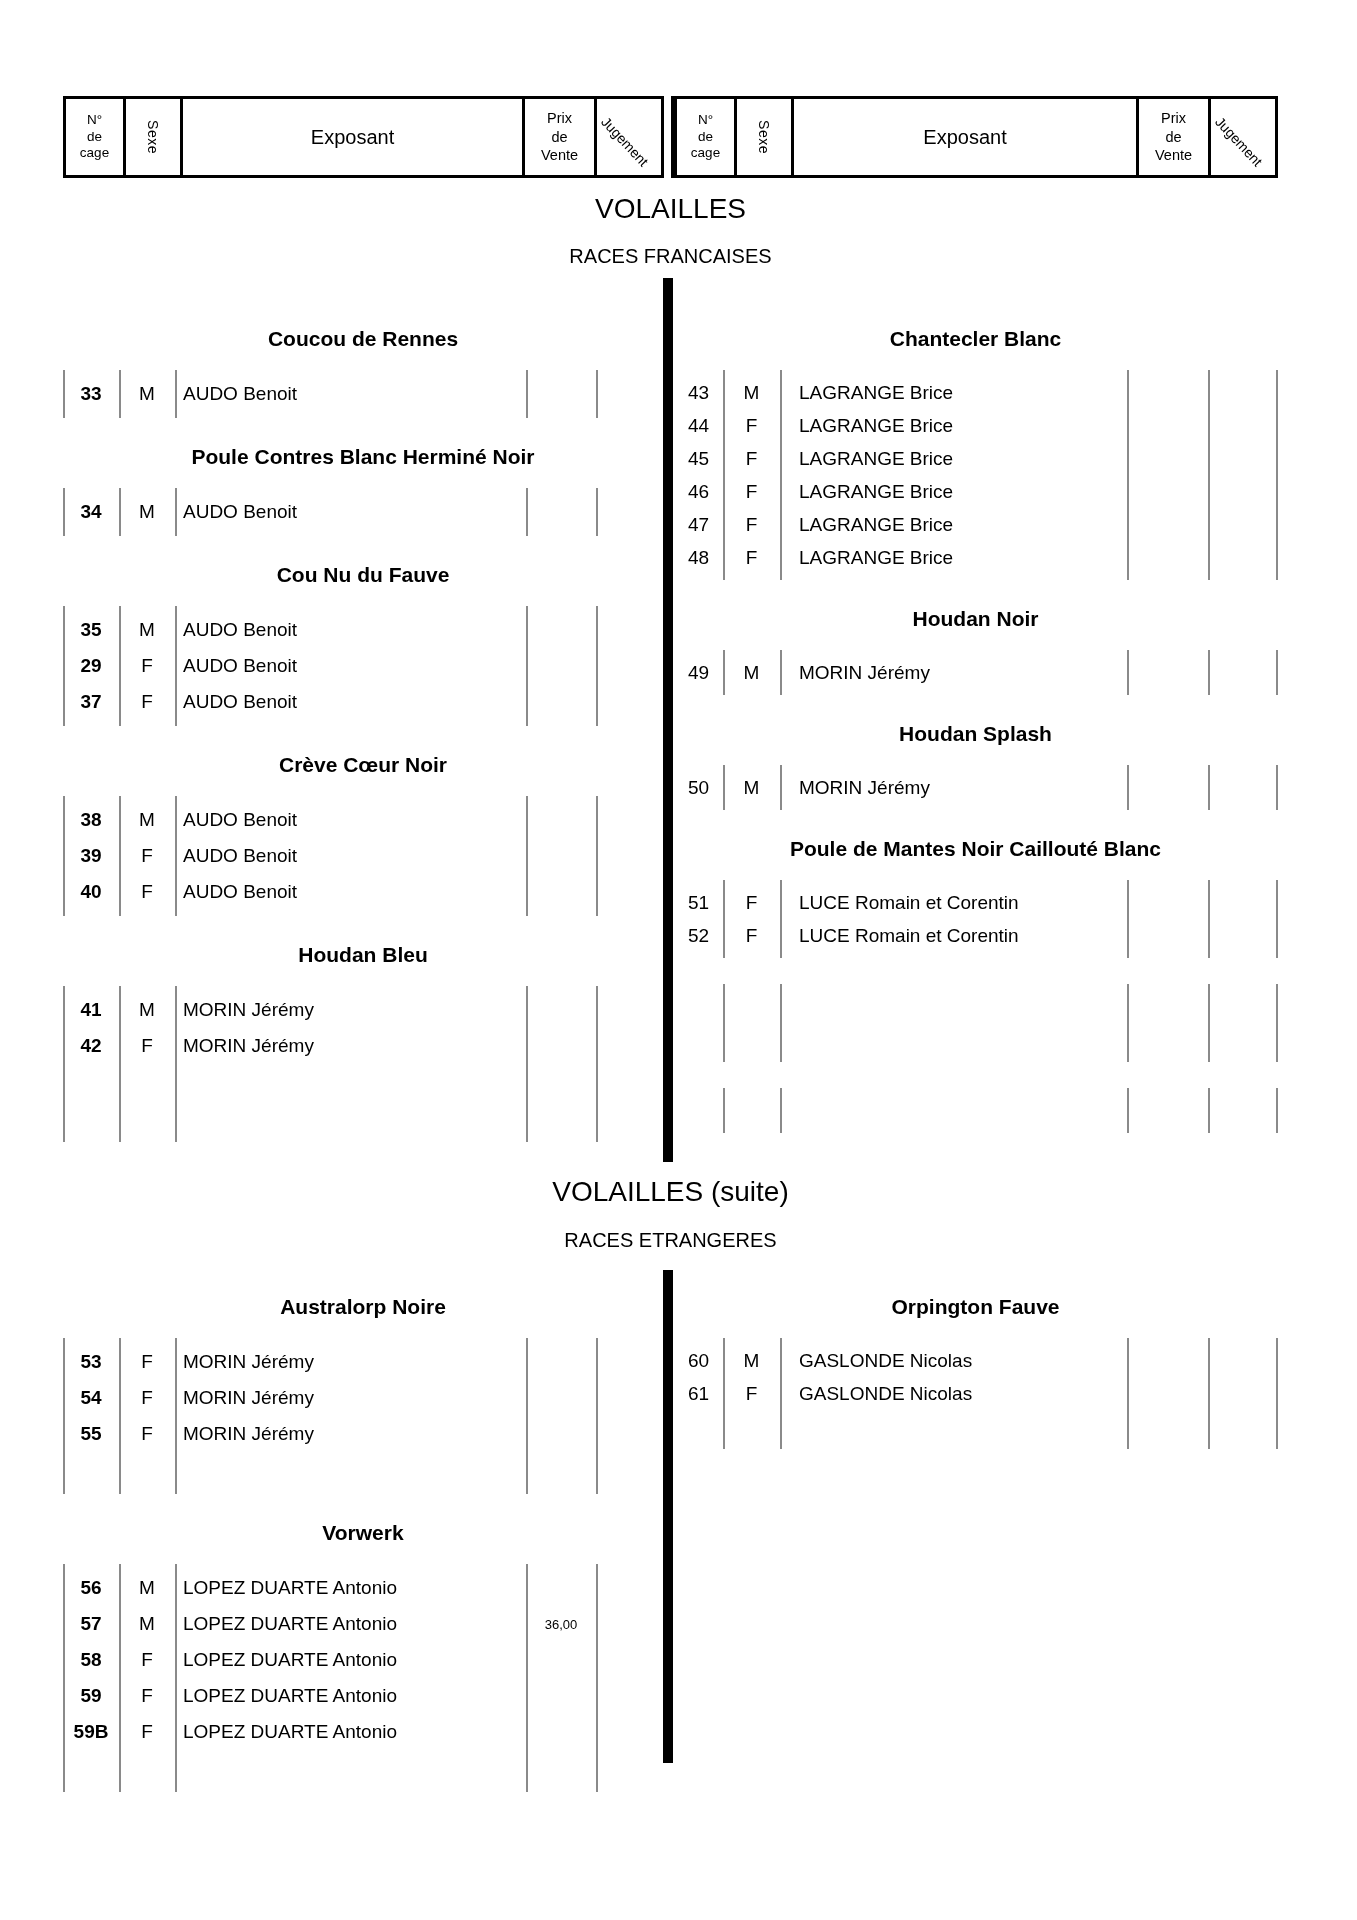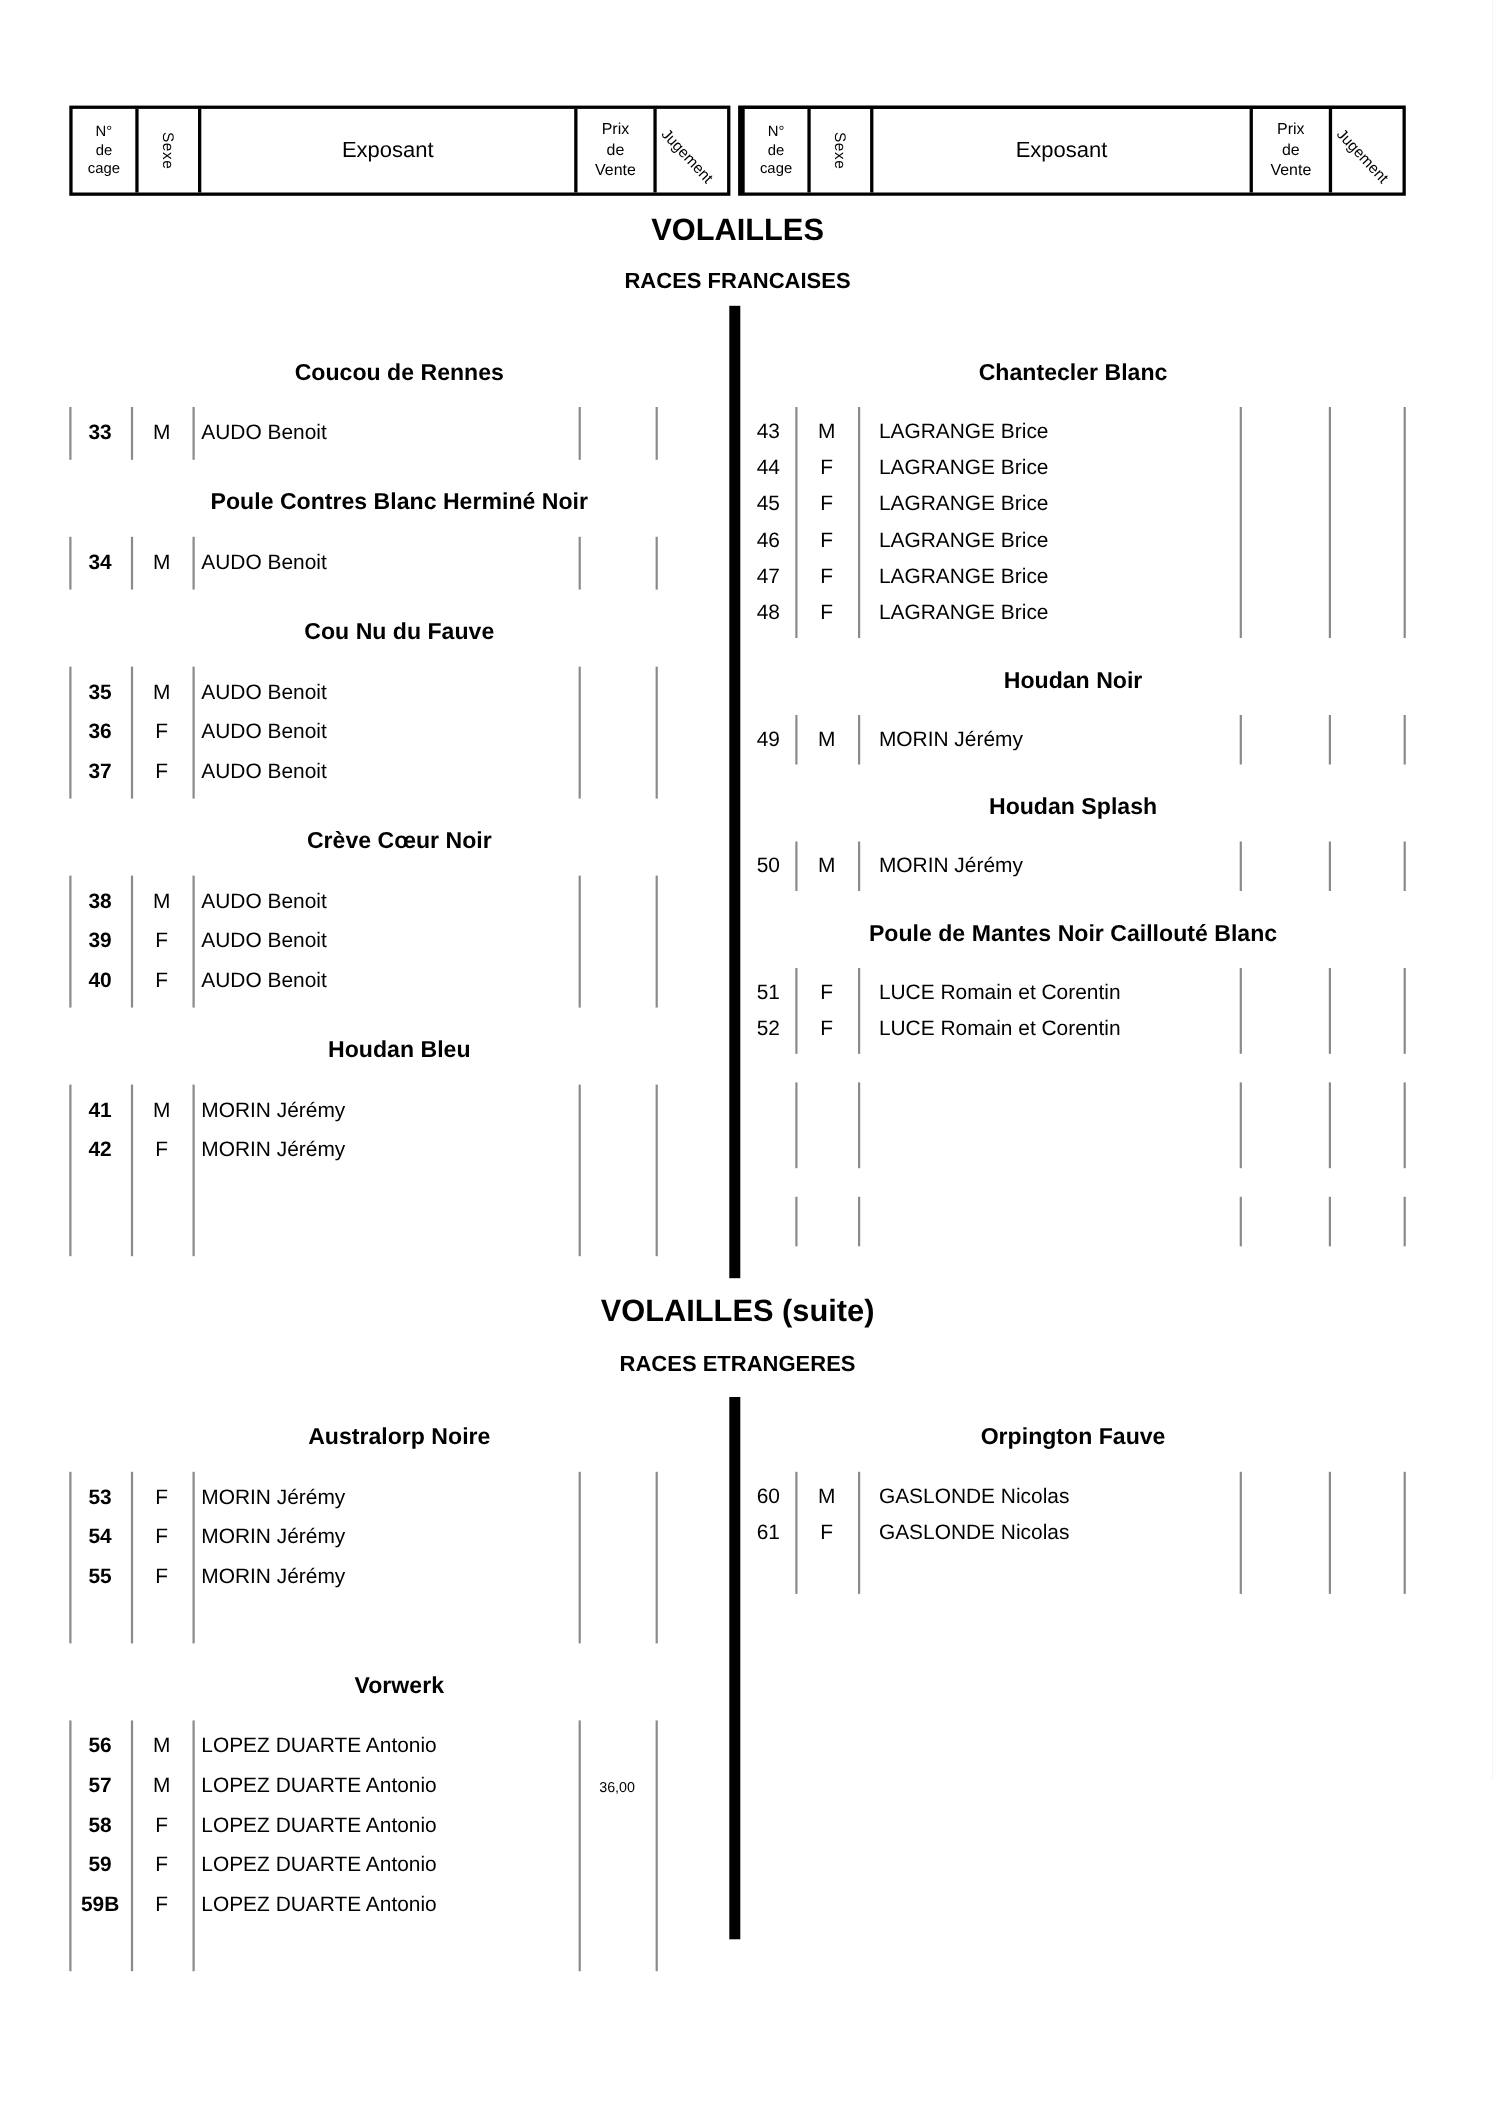--- a/index.html
+++ b/index.html
@@ -28,21 +28,21 @@
   .hc-exp  { flex:1; font-size:20px; }
   .hc-prix { width:72px; font-size:14.5px; line-height:1.3; }
   .hc-jug  { width:67px; position:relative; overflow:hidden; }
   .rot90 { transform:rotate(90deg); font-size:14px; letter-spacing:.5px; white-space:nowrap; }
   .rot45 {
     position:absolute; left:7px; top:12px; transform-origin:0 50%;
     transform:rotate(47deg); font-size:14px; white-space:nowrap;
   }
 
   
-  .sec-title { position:absolute; left:63px; width:1215px; text-align:center; font-weight:bold; }
+  .sec-title { position:absolute; left:63px; width:1215px; text-align:center; font-weight:normal; }
   #t1  { top:193px;  font-size:28px; }
   #st1 { top:245px;  font-size:20px; }
   #t2  { top:1176px; font-size:28px; }
   #st2 { top:1229px; font-size:20px; }
 
   
   .section { position:absolute; left:0; width:1357px; }
   #sec1 { top:278px;  height:884px; }
   #sec2 { top:1270px; height:650px; }
   .divider { position:absolute; left:663px; top:0; width:10px; background:#000; }
@@ -183,21 +183,21 @@
             <div class="vline" style="left: 463px;"></div>
             <div class="vline" style="left: 533px;"></div>
             <div class="row">
               <div class="cell cl-cage">35</div>
               <div class="cell cl-sexe">M</div>
               <div class="cell cl-exp">AUDO Benoit</div>
               <div class="cell cl-prix"></div>
               <div class="cell cl-jug"></div>
             </div>
             <div class="row">
-              <div class="cell cl-cage">36</div>
+              <div class="cell cl-cage">29</div>
               <div class="cell cl-sexe">F</div>
               <div class="cell cl-exp">AUDO Benoit</div>
               <div class="cell cl-prix"></div>
               <div class="cell cl-jug"></div>
             </div>
             <div class="row">
               <div class="cell cl-cage">37</div>
               <div class="cell cl-sexe">F</div>
               <div class="cell cl-exp">AUDO Benoit</div>
               <div class="cell cl-prix"></div>

